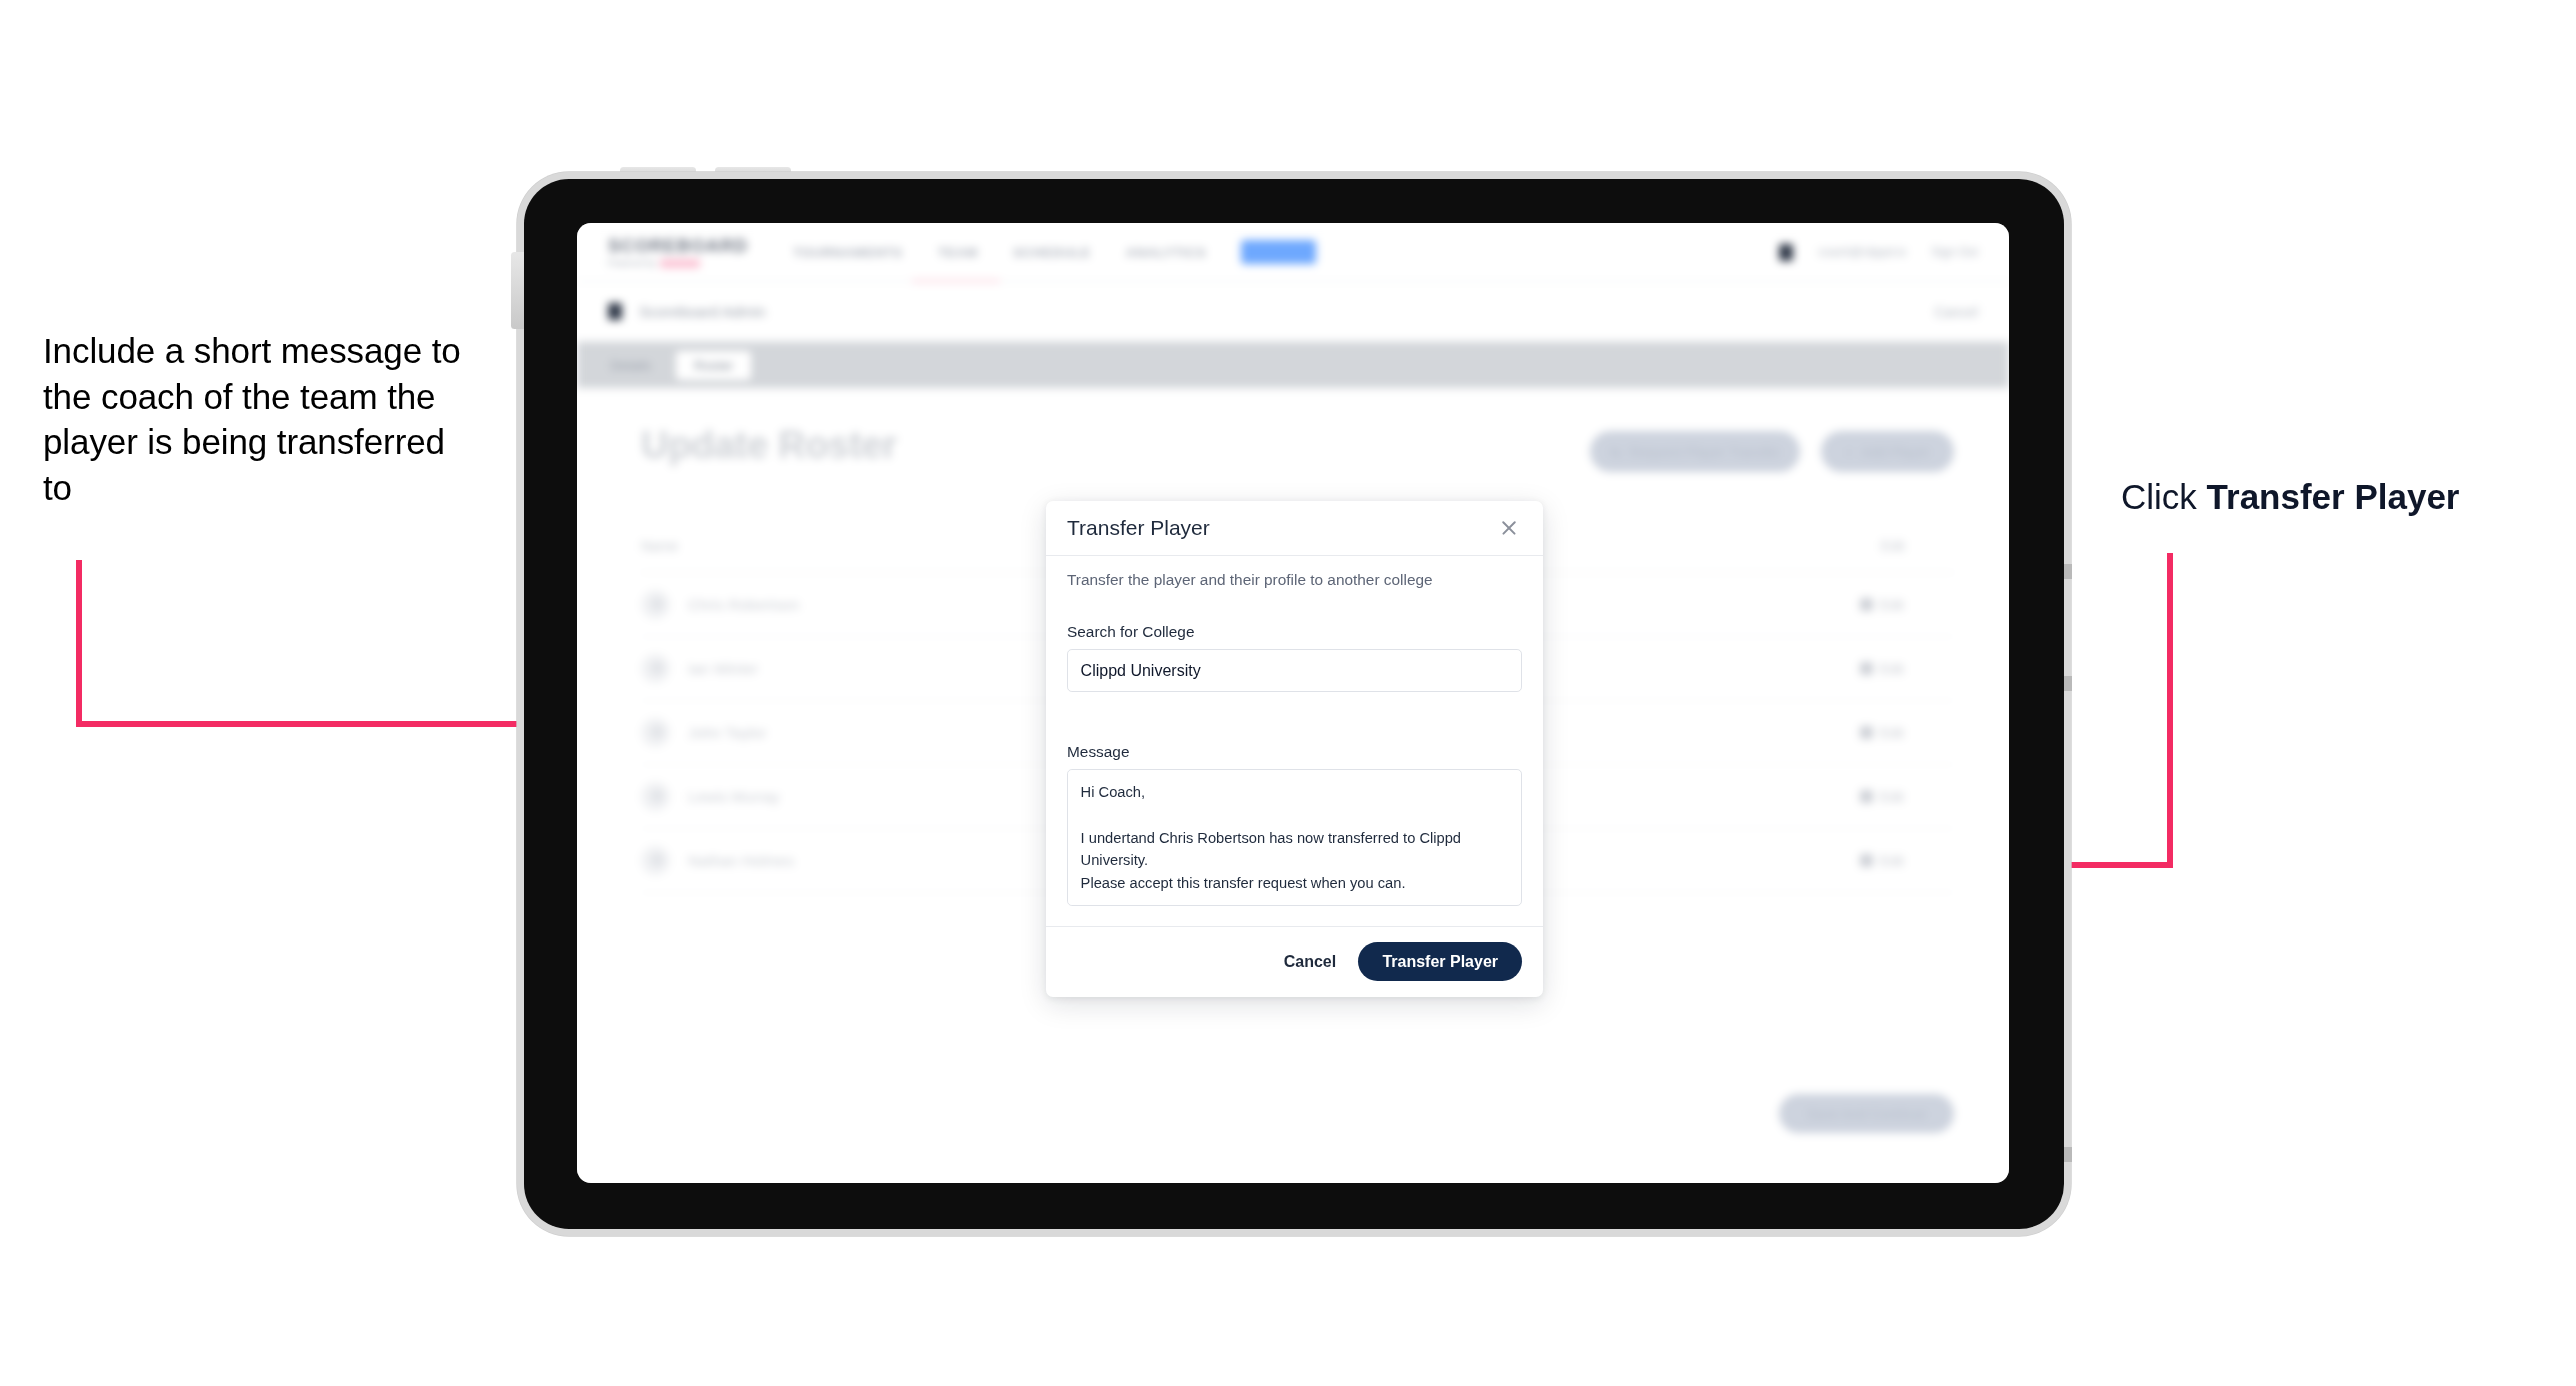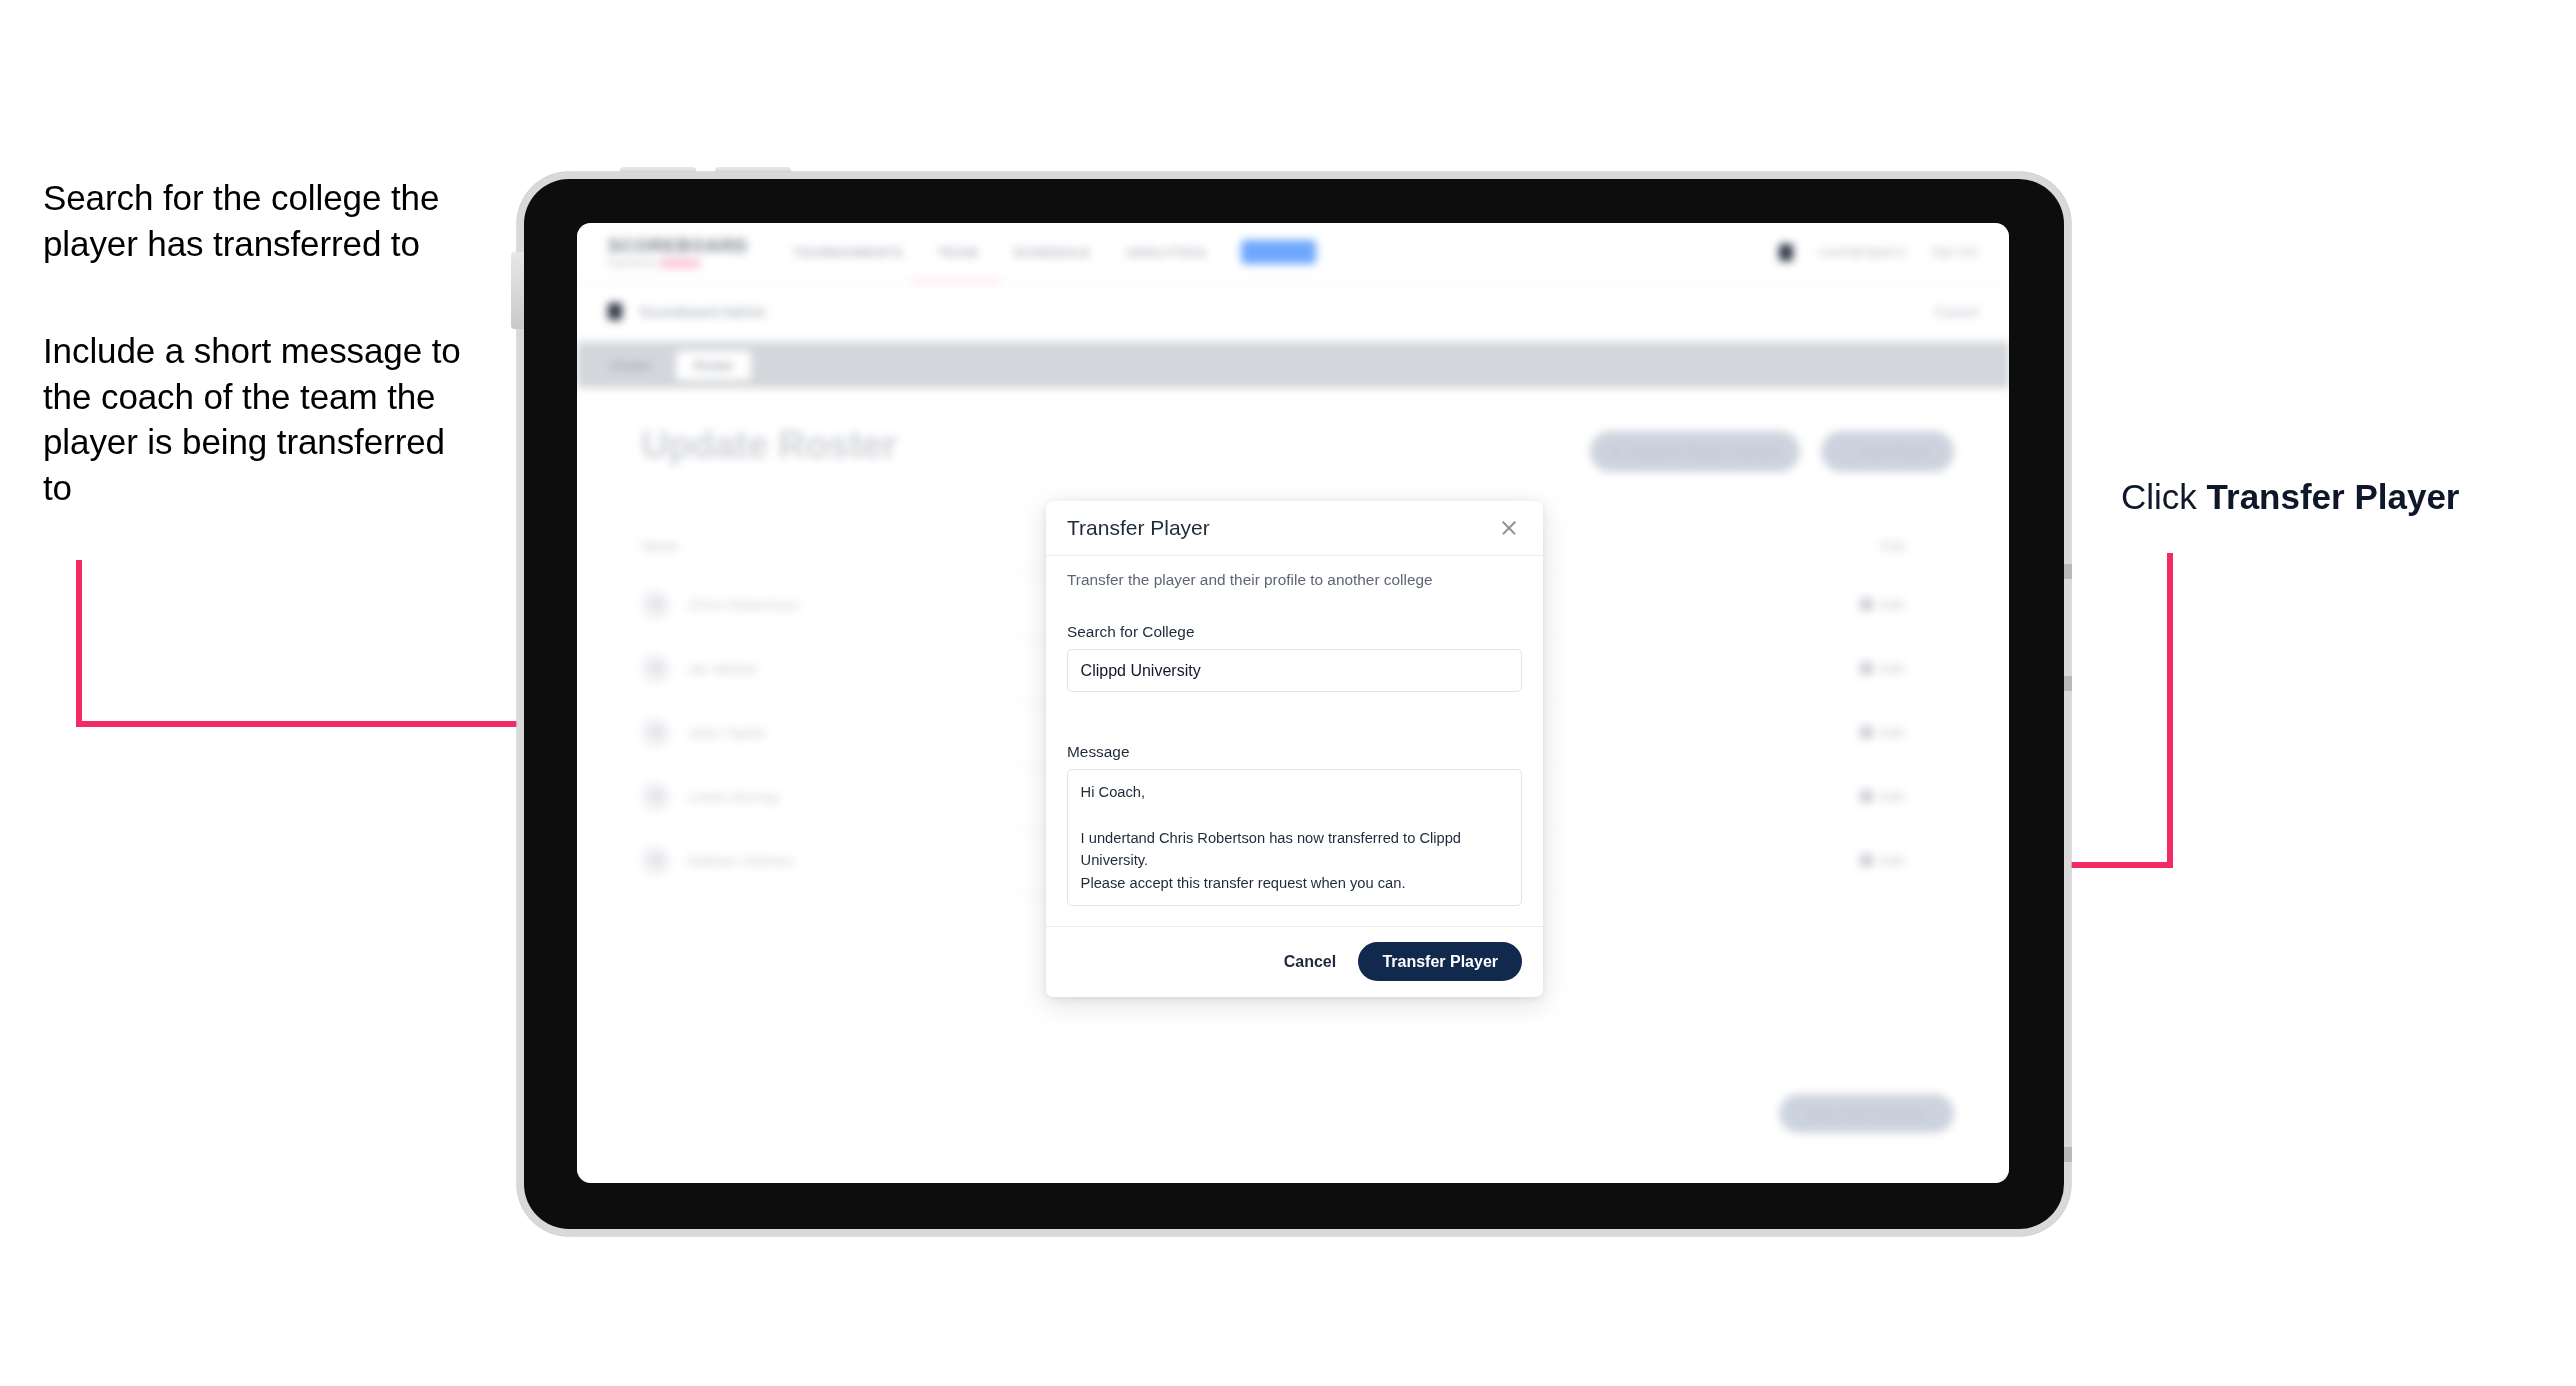--- a/index.html
+++ b/index.html
@@ -245,21 +245,20 @@
     background: #11294D; color:#ffffff; border:none; border-radius: 21px;
     padding: 10.5px 24px; font-size: 16px; cursor:pointer; font-weight: 700;
     font-family:"Liberation Sans", sans-serif;
   }
 </style>
 </head>
 <body>
 
 <div id="stage">
 
-  <div class="annot" id="annot-left-1">Search for the college the player has transferred to</div>
 
   <div class="annot" id="annot-left-2">Include a short message to the coach of the team the player is being transferred to</div>
 
   <div id="annot-right-1">
     <span>Click </span><b>Transfer Player</b>
   </div>
 
   <div class="pink-line" id="left-vert"></div>
   <div class="pink-line" id="left-horiz"></div>
   <svg id="left-arrowhead" viewBox="0 0 56 56">

